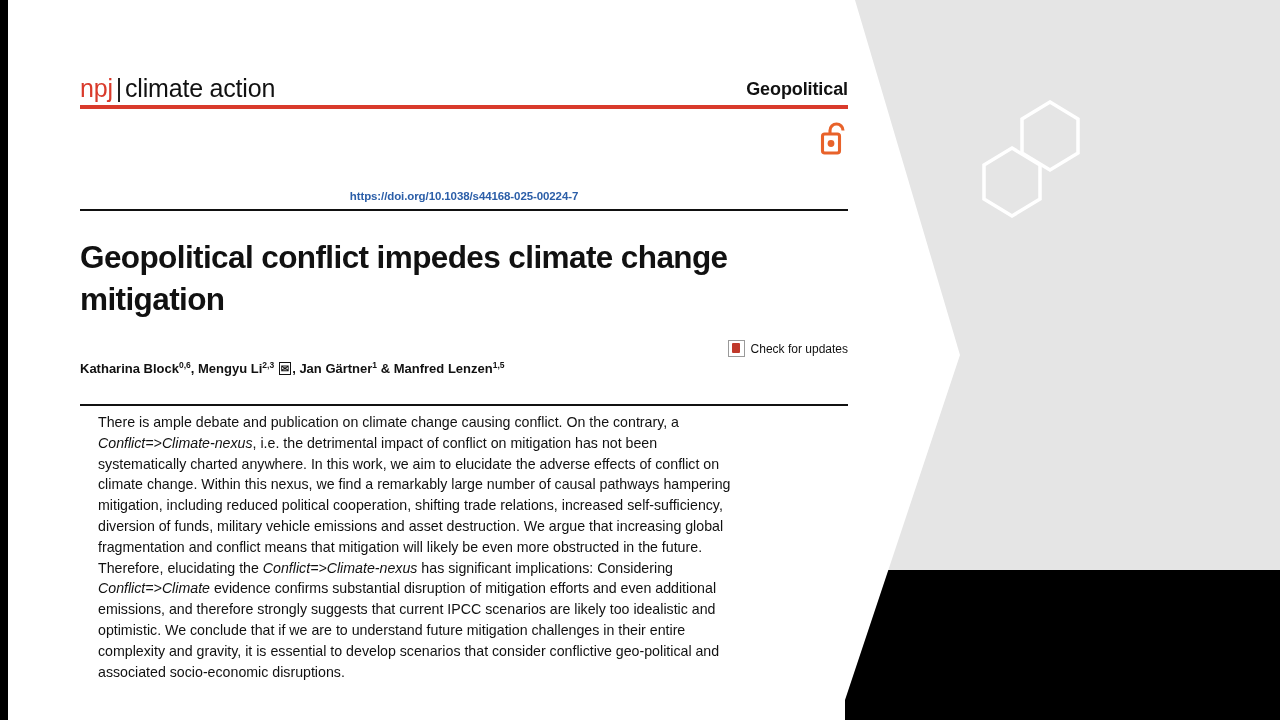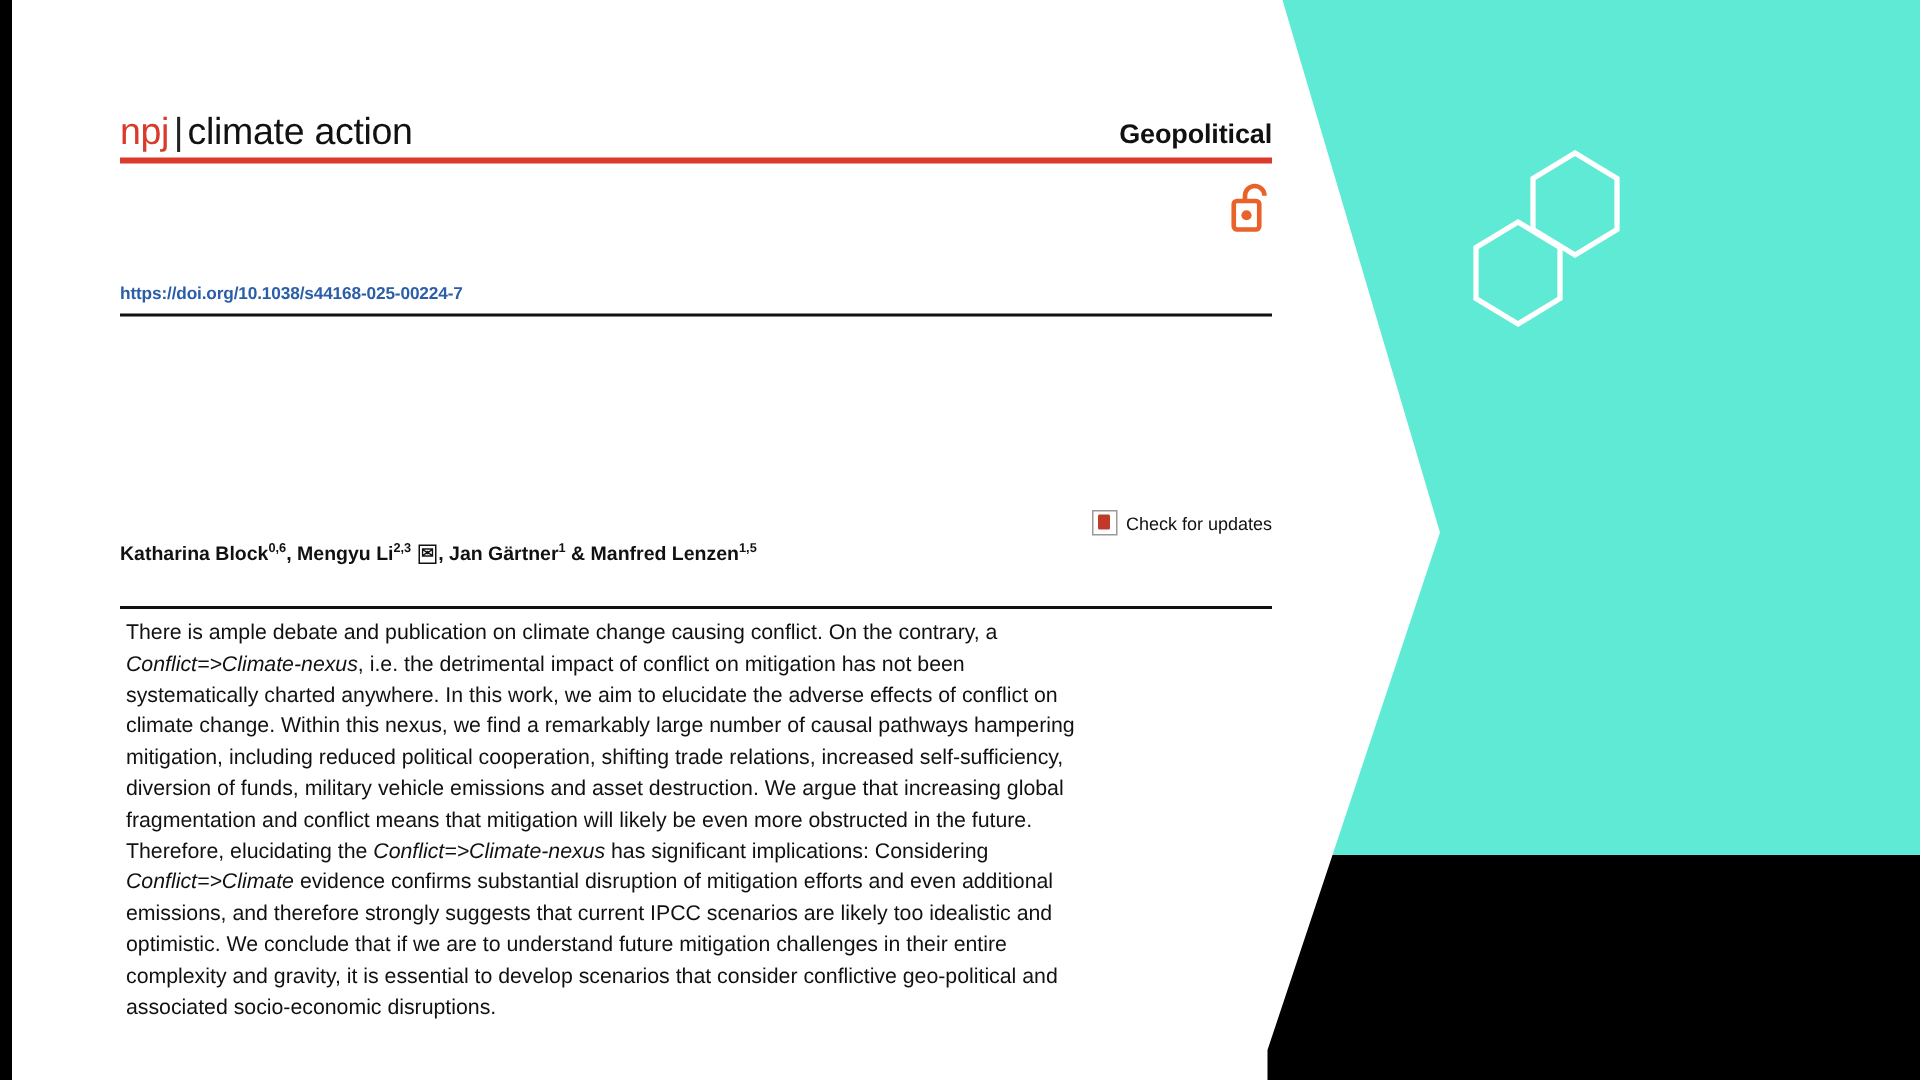--- a/index.html
+++ b/index.html
@@ -11,21 +11,21 @@
     width: 1280px;
     height: 720px;
     overflow: hidden;
     font-family: "Liberation Sans", sans-serif;
   }
 
   #stage {
     position: relative;
     width: 1280px;
     height: 570px;
-    background: #5eead4;
+    background: #e5e5e5;
   }
 
   
   #page {
     position: absolute;
     left: 0;
     top: 0;
     width: 1000px;
     height: 720px;
     background: #ffffff;
@@ -105,21 +105,21 @@
     width: 30px;
     height: 36px;
   }
 
   
   .doi {
     position: absolute;
     left: 0;
     top: 190px;
     width: 768px;
-    text-align: left;
+    text-align: center;
     font-size: 11.5px;
     font-weight: 700;
     color: #2b5ea8;
     letter-spacing: -0.1px;
   }
   .rule-thin-1 {
     position: absolute;
     left: 0;
     top: 209px;
     width: 768px;
@@ -204,21 +204,21 @@
     left: 0;
     top: 404px;
     width: 768px;
     height: 2px;
     background: #111111;
   }
 
   
   .abstract {
     position: absolute;
-    left: 4px;
+    left: 18px;
     top: 412px;
     width: 645px;
     font-size: 14.2px;
     line-height: 1.465;
     color: #111111;
     text-align: left;
   }
   .abstract i { font-style: italic; }
 
   
@@ -259,20 +259,21 @@
       <svg width="30" height="36" viewBox="0 0 30 36" aria-hidden="true">
         <path d="M10 14 V10.5 a6.5 6.5 0 0 1 13 0" fill="none" stroke="#e8622a" stroke-width="3.1"></path>
         <rect x="2.5" y="14" width="17" height="19" rx="2.2" fill="none" stroke="#e8622a" stroke-width="3.1"></rect>
         <circle cx="11" cy="23.5" r="3.4" fill="#e8622a"></circle>
       </svg>
     </div>
 
     <div class="doi">https://doi.org/10.1038/s44168-025-00224-7</div>
     <div class="rule-thin-1"></div>
 
+    <h1 class="paper-title">Geopolitical conflict impedes climate change mitigation</h1>
 
     <div class="check-updates">
       <span class="cu-badge"></span>
       <span class="cu-text">Check for updates</span>
     </div>
 
     <div class="authors">Katharina Block<sup>0,6</sup>, Mengyu Li<sup>2,3</sup> <span class="mail-glyph">✉</span>, Jan Gärtner<sup>1</sup> &amp; Manfred Lenzen<sup>1,5</sup></div>
     <div class="rule-thin-2"></div>
 
     <div class="abstract">There is ample debate and publication on climate change causing conflict. On the contrary, a <i>Conflict=&gt;Climate-nexus</i>, i.e. the detrimental impact of conflict on mitigation has not been systematically charted anywhere. In this work, we aim to elucidate the adverse effects of conflict on climate change. Within this nexus, we find a remarkably large number of causal pathways hampering mitigation, including reduced political cooperation, shifting trade relations, increased self-sufficiency, diversion of funds, military vehicle emissions and asset destruction. We argue that increasing global fragmentation and conflict means that mitigation will likely be even more obstructed in the future. Therefore, elucidating the <i>Conflict=&gt;Climate-nexus</i> has significant implications: Considering <i>Conflict=&gt;Climate</i> evidence confirms substantial disruption of mitigation efforts and even additional emissions, and therefore strongly suggests that current IPCC scenarios are likely too idealistic and optimistic. We conclude that if we are to understand future mitigation challenges in their entire complexity and gravity, it is essential to develop scenarios that consider conflictive geo-political and associated socio-economic disruptions.</div>

